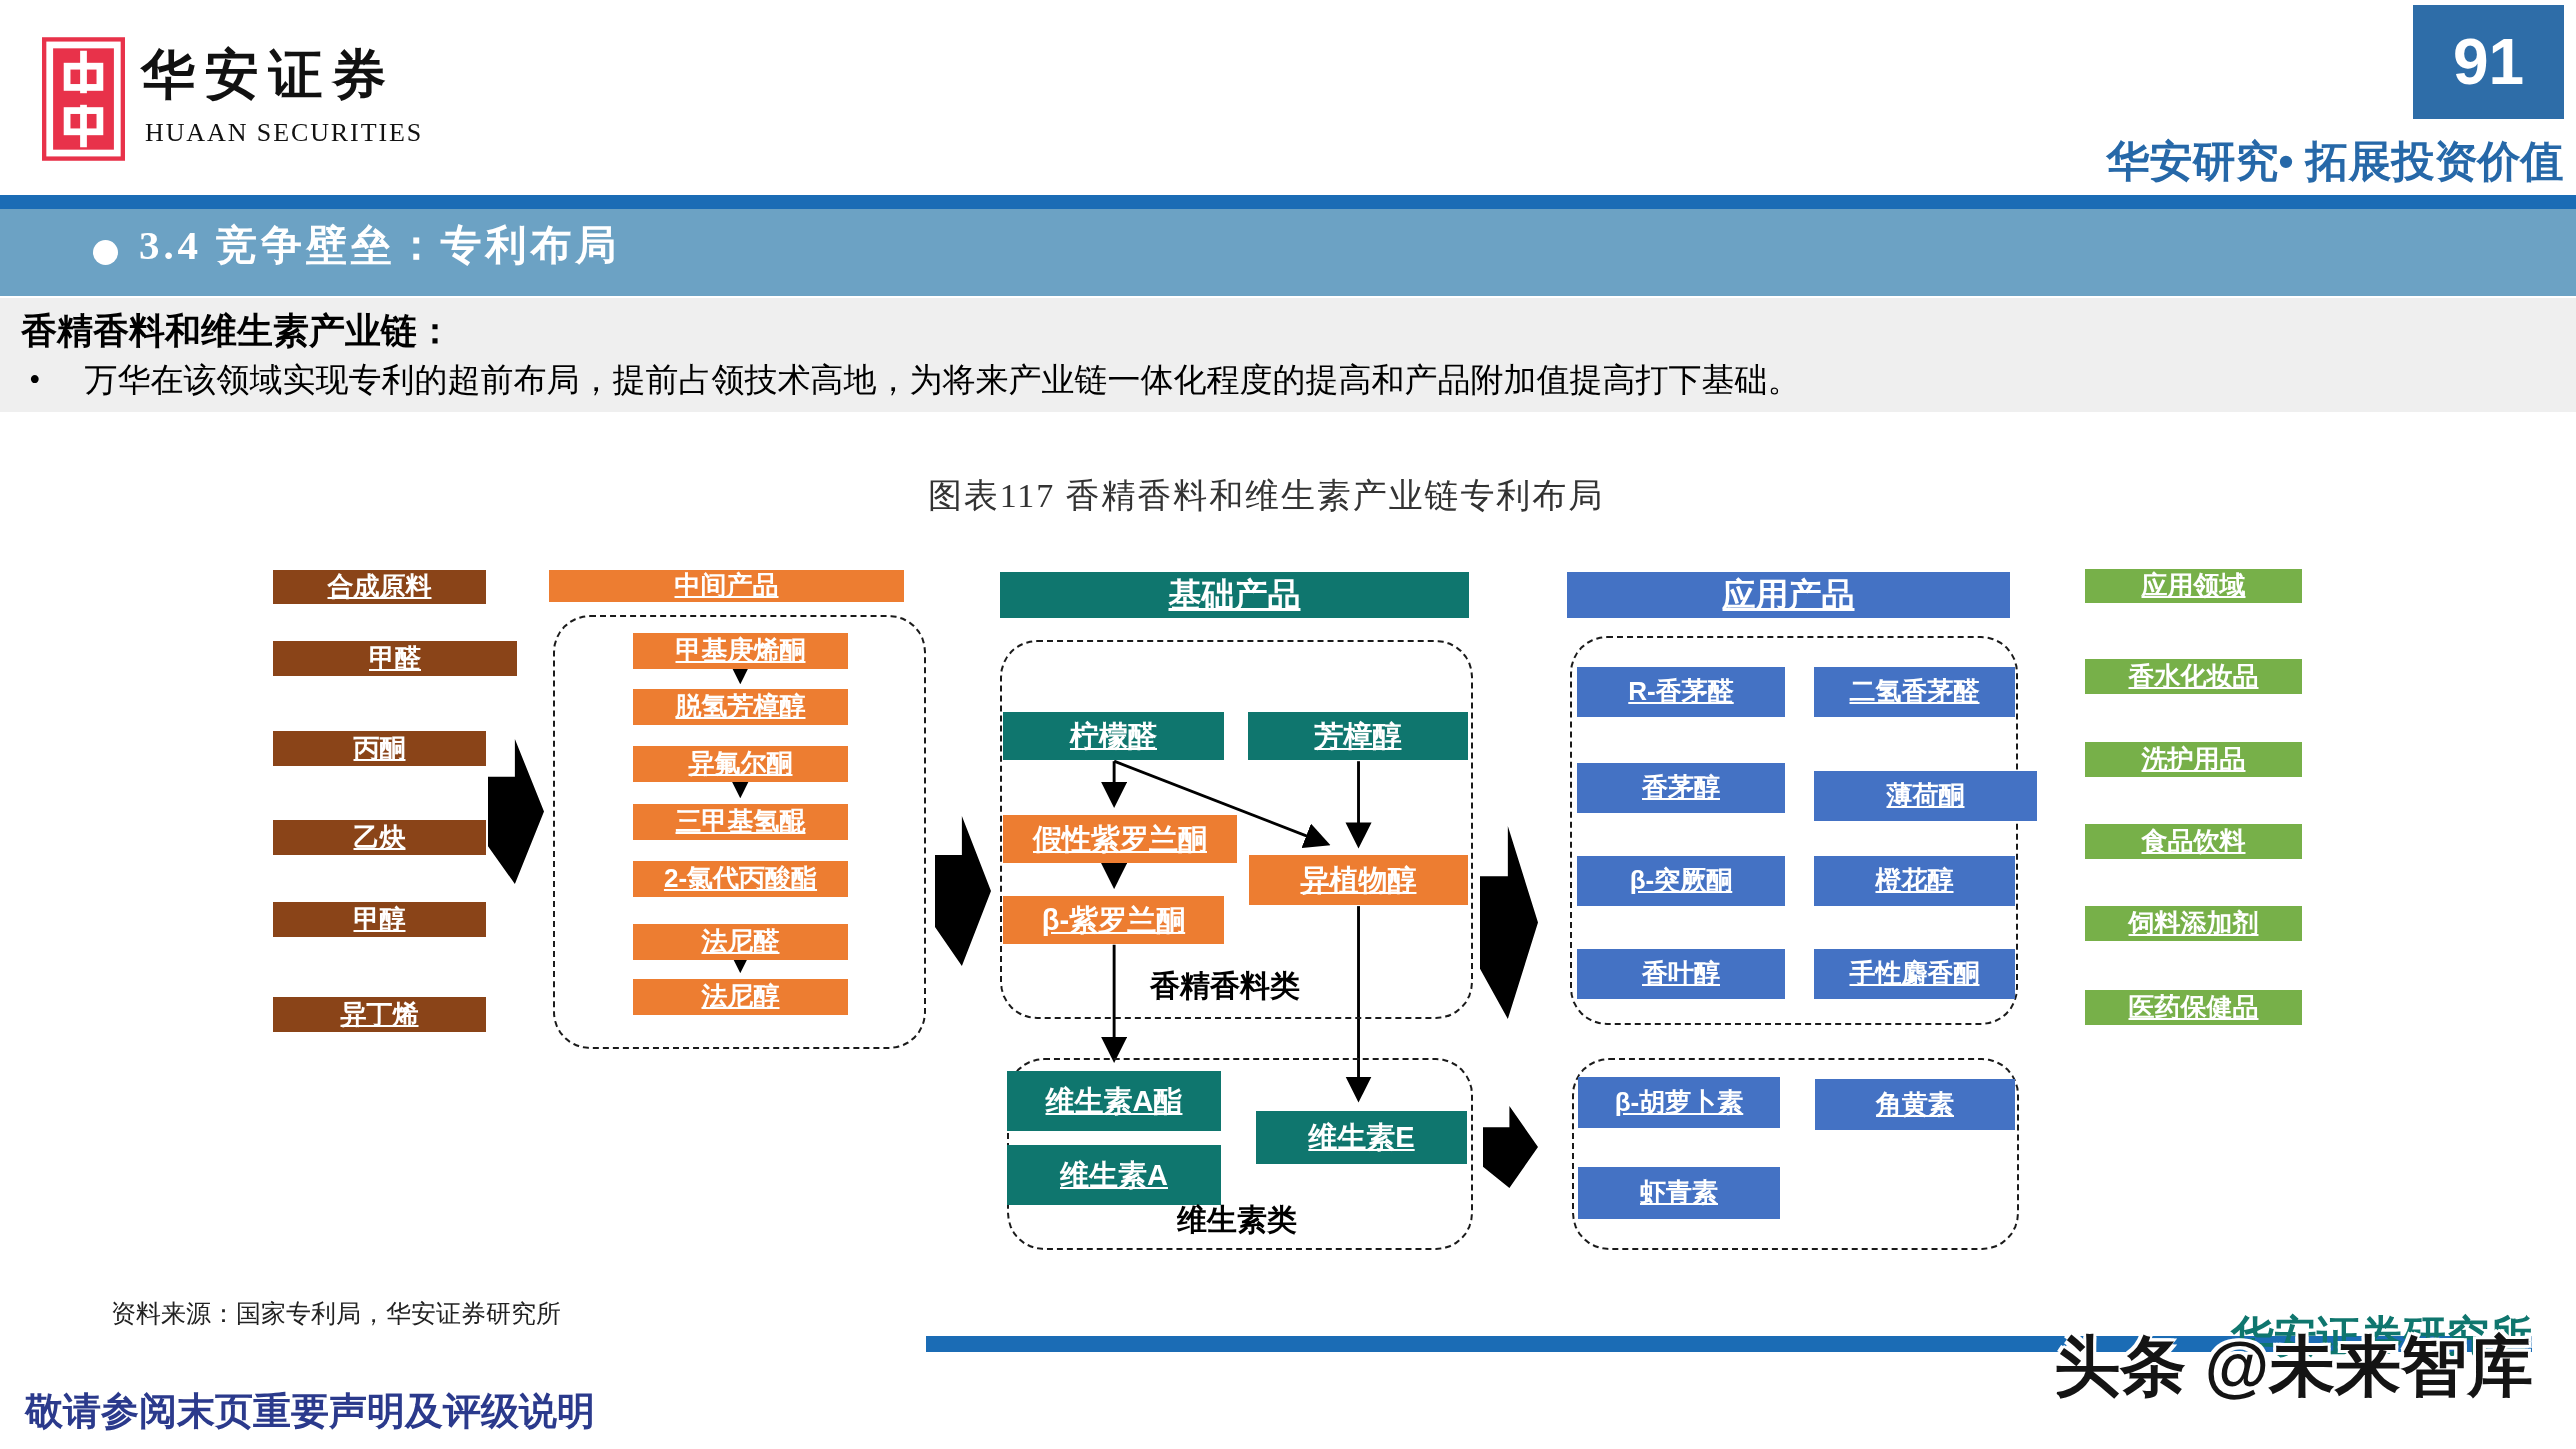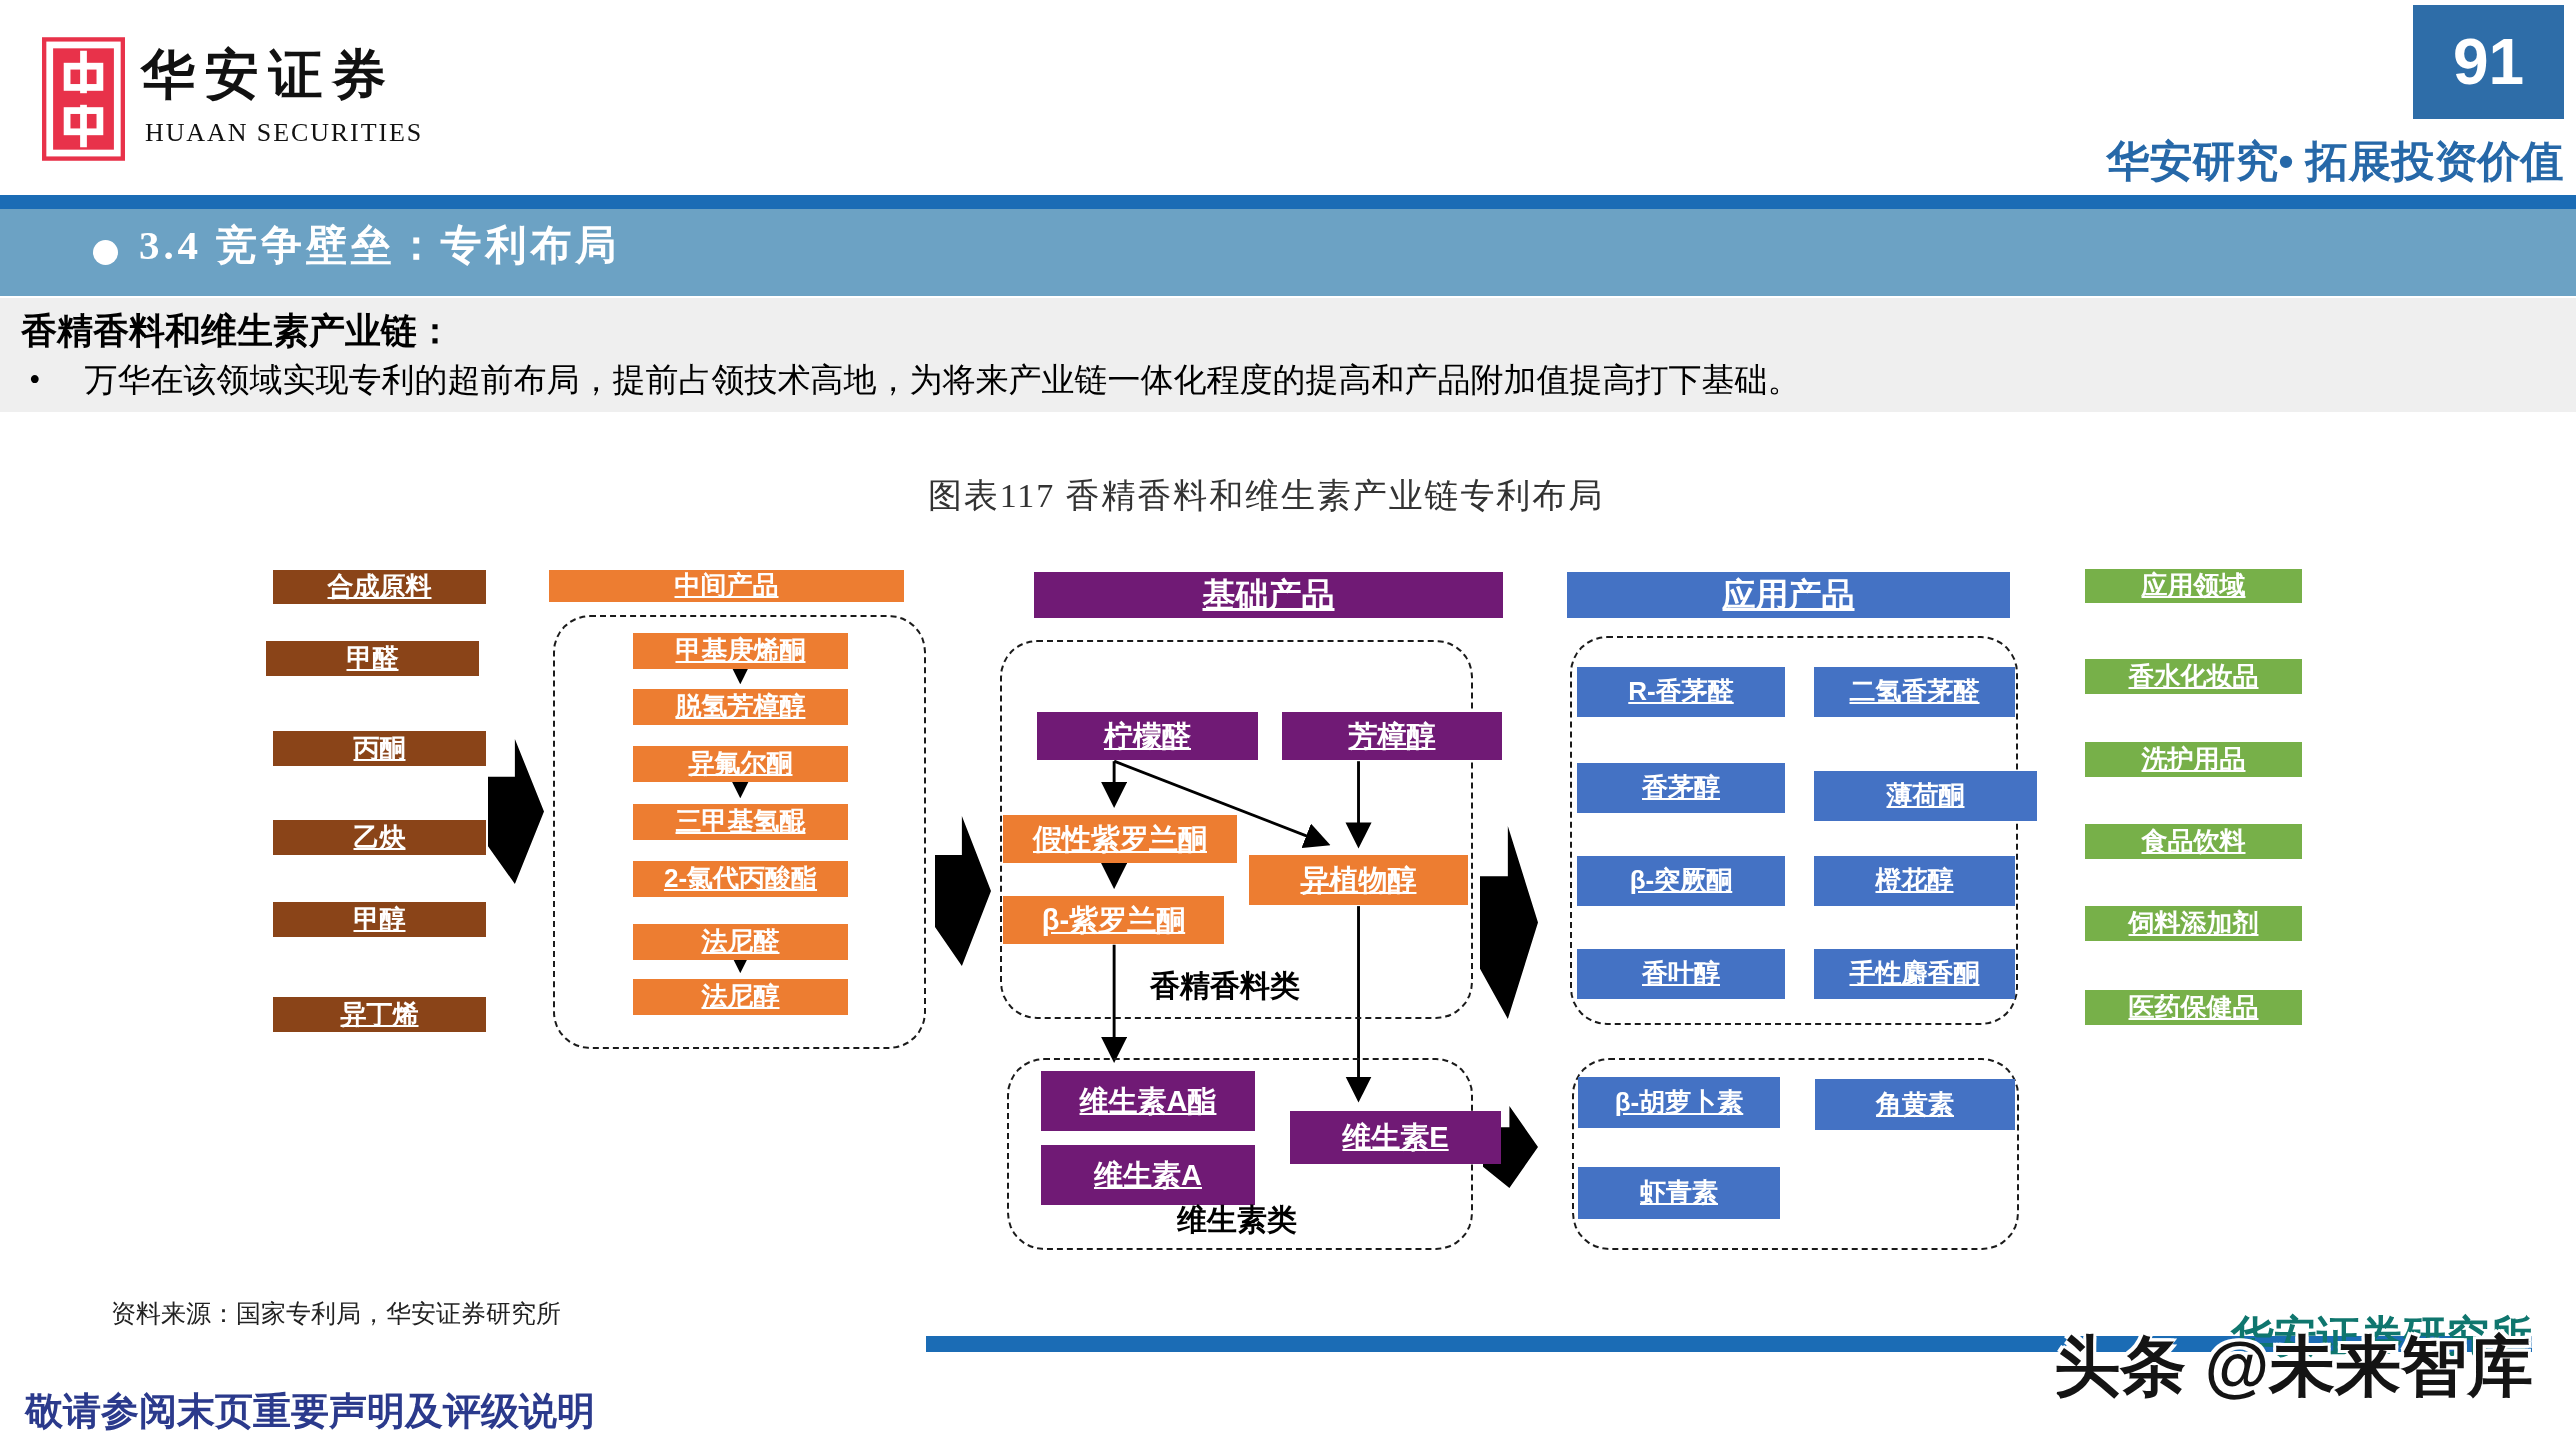--- a/index.html
+++ b/index.html
@@ -25,21 +25,21 @@
            font-family:"Liberation Serif",serif;}
   .intro-b{position:absolute;left:29px;top:358px;color:#000;font-size:33px;
            font-family:"Liberation Serif",serif;}
   .fig-caption{position:absolute;left:0;top:473px;width:2532px;text-align:center;color:#333;
                font-size:34px;font-family:"Liberation Serif",serif;letter-spacing:1.9px;}
   
   .box{position:absolute;display:flex;align-items:center;justify-content:center;color:#fff;
        font-weight:bold;font-size:26px;text-align:center;line-height:1.05;text-decoration:underline;}
   .c-brown{background:#8A4418;}
   .c-orange{background:#ED7D31;}
-  .c-red{background:#701a75;margin-left:34px;}
+  .c-red{background:#0f766e;}
   .c-blue{background:#4472C4;}
   .c-green{background:#77B049;}
   .hdr-big{font-size:33px;}
   .dashed{position:absolute;border:2.9px dashed #1a1a1a;border-radius:37px;background:transparent;}
   .glabel{position:absolute;color:#000;font-weight:bold;font-size:30px;}
   .barrow{position:absolute;background:#000;
           clip-path:polygon(0% 26%,48% 26%,48% 0%,100% 50%,48% 100%,0% 74%);}
   svg.connectors{position:absolute;left:0;top:0;pointer-events:none;}
   
   .source{position:absolute;left:111px;top:1297px;color:#222;font-size:25px;
@@ -98,21 +98,21 @@
       <line x1="1406" y1="938" x2="1406" y2="1136" marker-end="url(#ah)"></line>
     </g>
   </svg>
 
   <div class="barrow" style="left:488px;top:739px;width:56px;height:145px;"></div>
   <div class="barrow" style="left:935px;top:816px;width:56px;height:150px;"></div>
   <div class="barrow" style="left:1480px;top:826px;width:58px;height:193px;"></div>
   <div class="barrow" style="left:1483px;top:1106px;width:55px;height:82px;"></div>
 
   <div class="box c-brown" style="left:273px;top:570px;width:213px;height:34px;">合成原料</div>
-  <div class="box c-brown" style="left:266px;top:641px;width:213px;height:35px;">甲醛</div>
+  <div class="box c-brown" style="left:273px;top:641px;width:244px;height:35px;">甲醛</div>
   <div class="box c-brown" style="left:273px;top:731px;width:213px;height:35px;">丙酮</div>
   <div class="box c-brown" style="left:273px;top:820px;width:213px;height:35px;">乙炔</div>
   <div class="box c-brown" style="left:273px;top:902px;width:213px;height:35px;">甲醇</div>
   <div class="box c-brown" style="left:273px;top:997px;width:213px;height:35px;">异丁烯</div>
 
   <div class="box c-orange" style="left:549px;top:570px;width:355px;height:32px;">中间产品</div>
   <div class="dashed" style="left:553px;top:615px;width:369px;height:430px;"></div>
   <div class="box c-orange" style="left:633px;top:633px;width:215px;height:36px;">甲基庚烯酮</div>
   <div class="box c-orange" style="left:633px;top:689px;width:215px;height:36px;">脱氢芳樟醇</div>
   <div class="box c-orange" style="left:633px;top:746px;width:215px;height:36px;">异氟尔酮</div>

